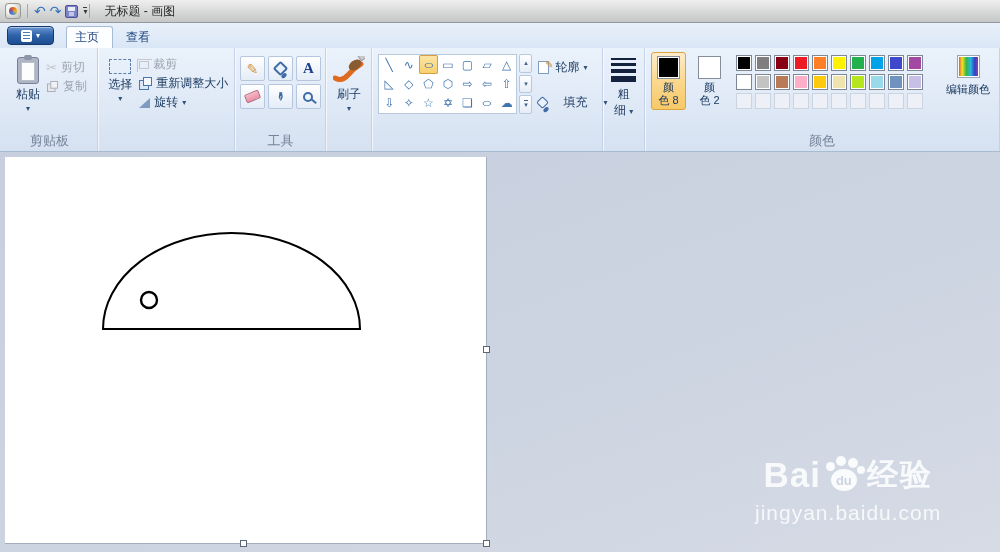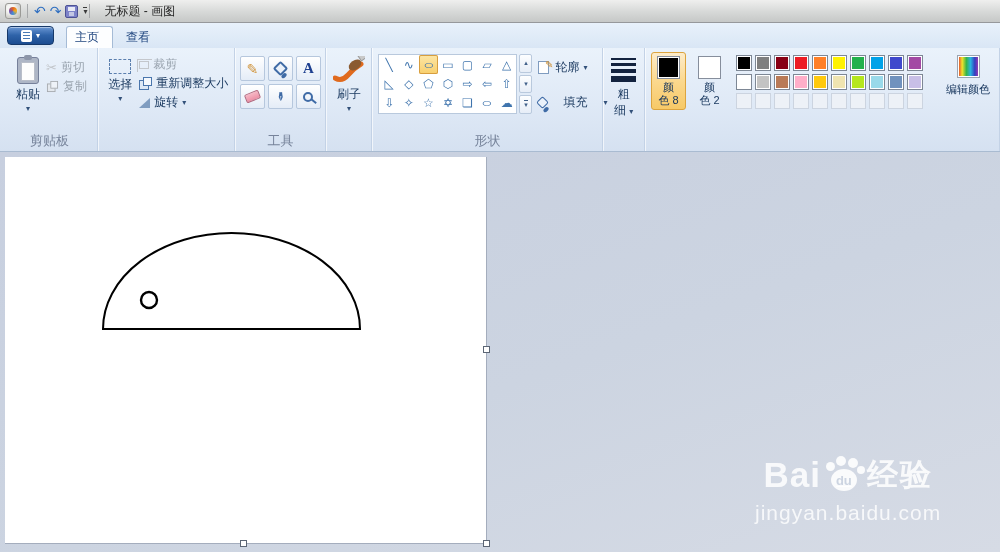--- a/index.html
+++ b/index.html
@@ -359,21 +359,20 @@
             <span class="dd">▾</span>
           </div>
           <div class="smallrow" style="margin-top:16px;gap:16px;">
             <span class="bucket small ic"></span>
             <span>填充</span>
             <span class="dd">▾</span>
           </div>
         </div>
       </div>
     </div>
-    <div class="grp-label">形状</div>
   </div>
 
   <div class="grp" style="width:42px;">
     <div class="grp-content">
       <div class="bigbtn size-btn">
         <span class="size-bars">
           <i style="height:2px;"></i>
             <i style="height:3px;"></i>
             <i style="height:4px;"></i>
             <i style="height:6px;"></i>
@@ -460,20 +459,21 @@
           <div class="pal empty"></div>
 
           <div class="pal empty"></div>
 
       </div>
       <div class="editcolors">
         <span class="rainbow"></span>
         <span class="lbl">编辑颜色</span>
       </div>
     </div>
+    <div class="grp-label">颜色</div>
   </div>
 </div>
 
 <div class="workarea">
   <div class="canvas">
     <svg id="drawing-svg" width="481" height="386" viewBox="0 0 481 386">
       <path id="drawing-semicircle" fill="none" d="M 98 172 A 128.5 96 0 0 1 355 172 Z" stroke="#000000" stroke-width="2"></path>
       <circle id="drawing-eye" fill="none" cx="144" cy="143" r="8" stroke="#000000" stroke-width="2.4"></circle>
     </svg>
   </div>

